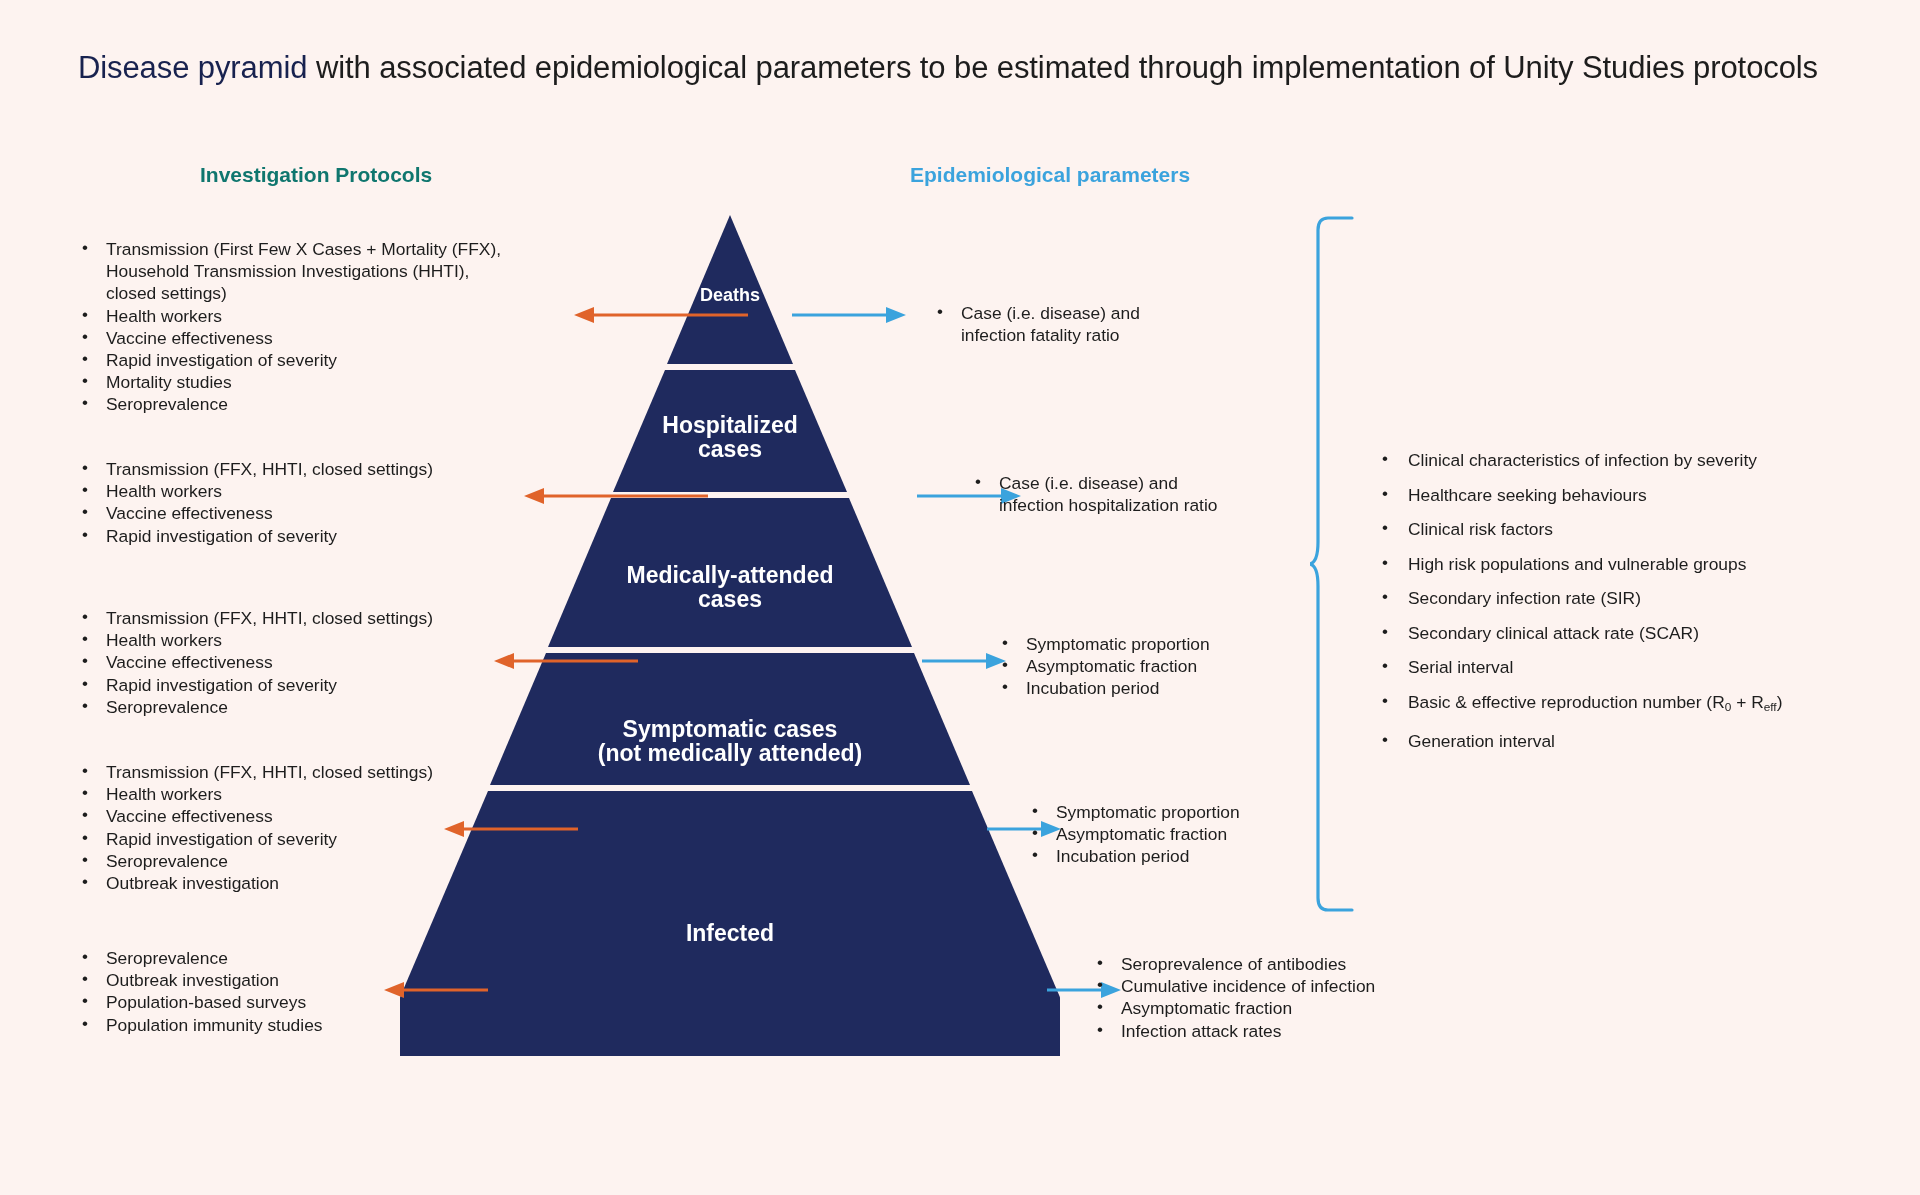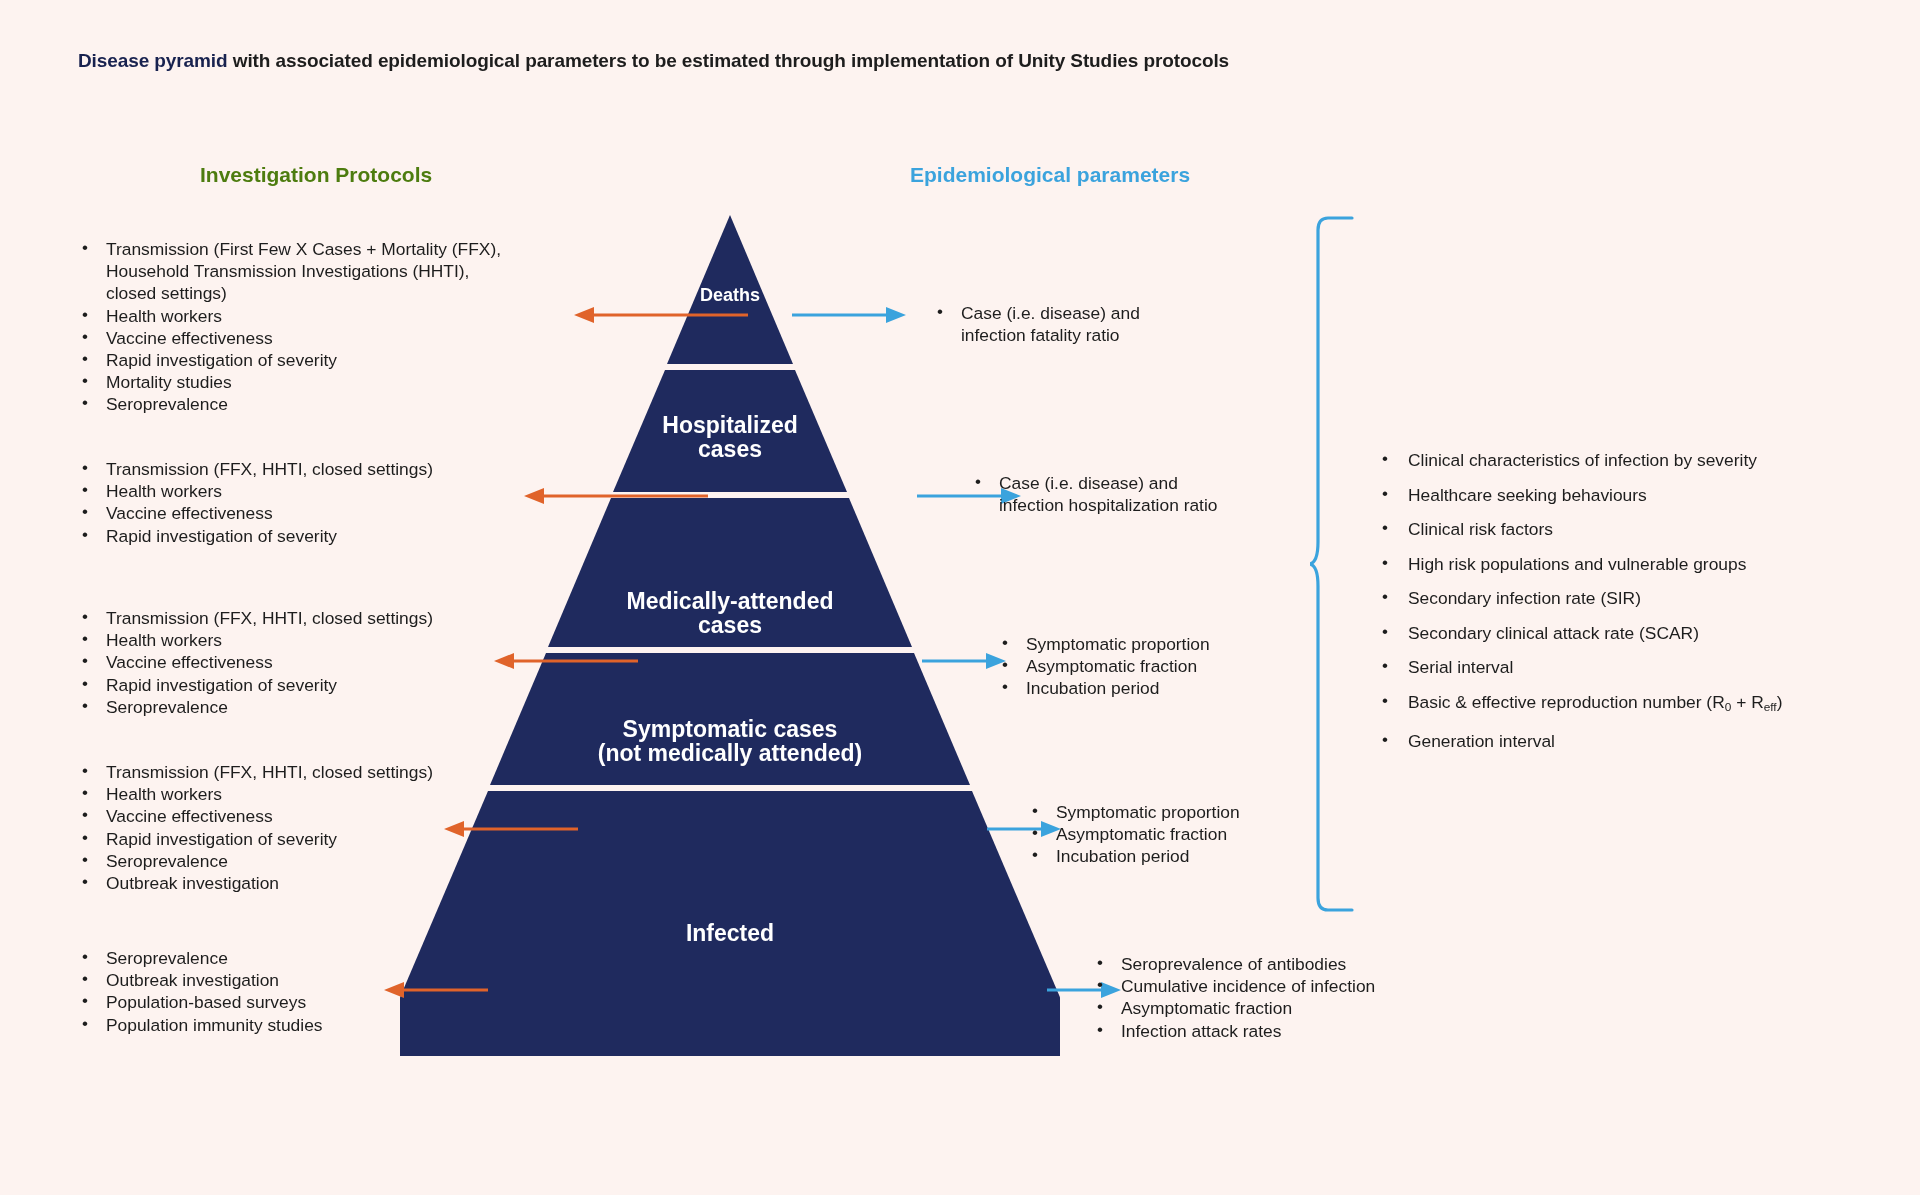--- a/index.html
+++ b/index.html
@@ -19,39 +19,39 @@
     position: absolute;
     inset: 0;
     background: #fdf3f0;
   }
 
   
   .title {
     position: absolute;
     left: 78px;
     top: 50px;
-    font-size: 19px;
-    font-weight: bold;
+    font-size: 31px;
+    font-weight: normal;
     color: #18224f;
     letter-spacing: -0.1px;
     white-space: nowrap;
     text-align: center;
   }
   .title .rest {
     color: #1d1d1d;
   }
 
   
   .col-head {
     position: absolute;
     font-size: 21px;
     font-weight: bold;
     white-space: nowrap;
   }
-  .col-head.left  { left: 200px; top: 163px; color: #4d7c0f; }
+  .col-head.left  { left: 200px; top: 163px; color: #0f766e; }
   .col-head.right { left: 910px; top: 163px; color: #3ba3dd; }
 
   
   ul.blist {
     margin: 0;
     padding: 0;
     list-style: none;
     position: absolute;
   }
   ul.blist li {
@@ -113,21 +113,21 @@
     text-align: center;
     color: #ffffff;
     font-weight: bold;
     font-size: 23px;
     line-height: 24px;
     white-space: pre-line;
     pointer-events: none;
   }
   #tl0 { top: 68px;  font-size: 18px; }
   #tl1 { top: 198px; }
-  #tl2 { top: 374px; }
+  #tl2 { top: 348px; }
   #tl3 { top: 502px; }
   #tl4 { top: 706px; }
 
   
   .arrow { position: absolute; }
 
   
   .brace { position: absolute; left: 1310px; top: 212px; }
 </style>
 </head>

